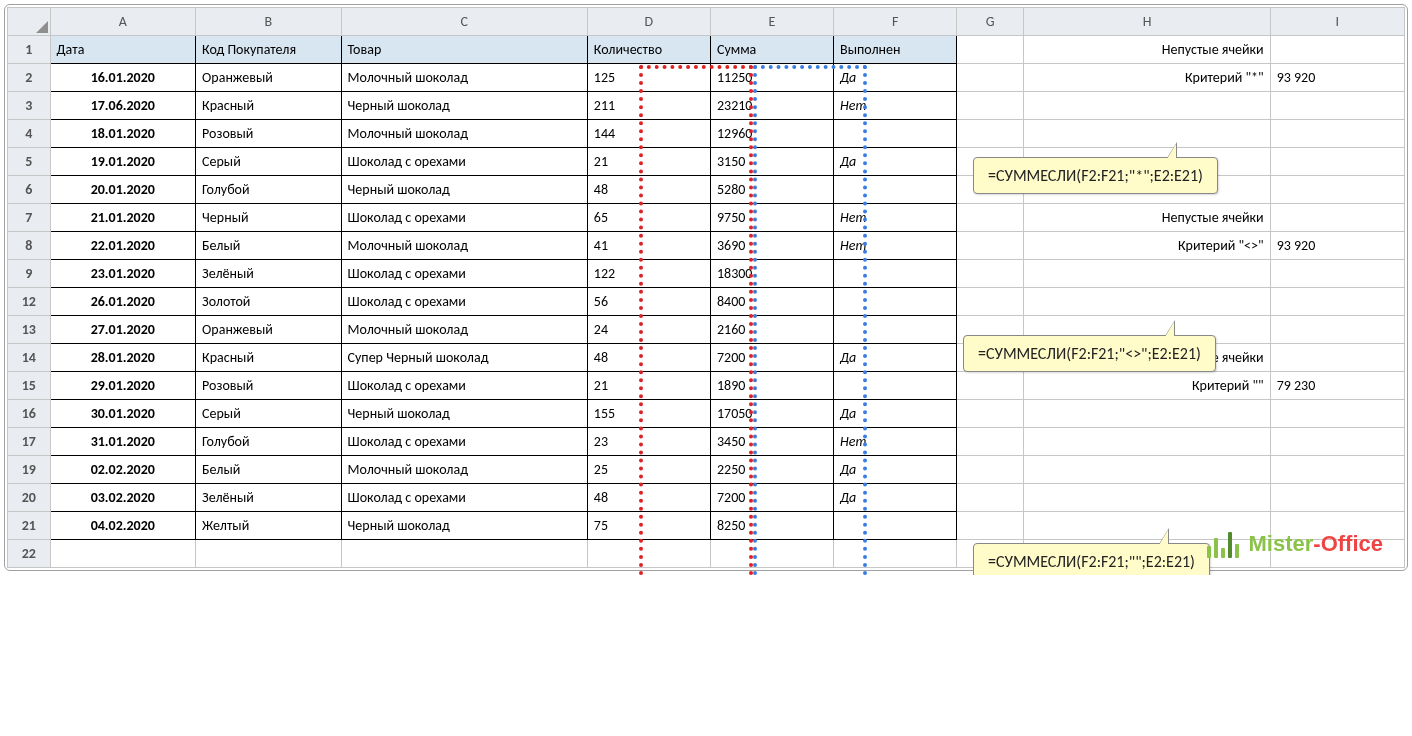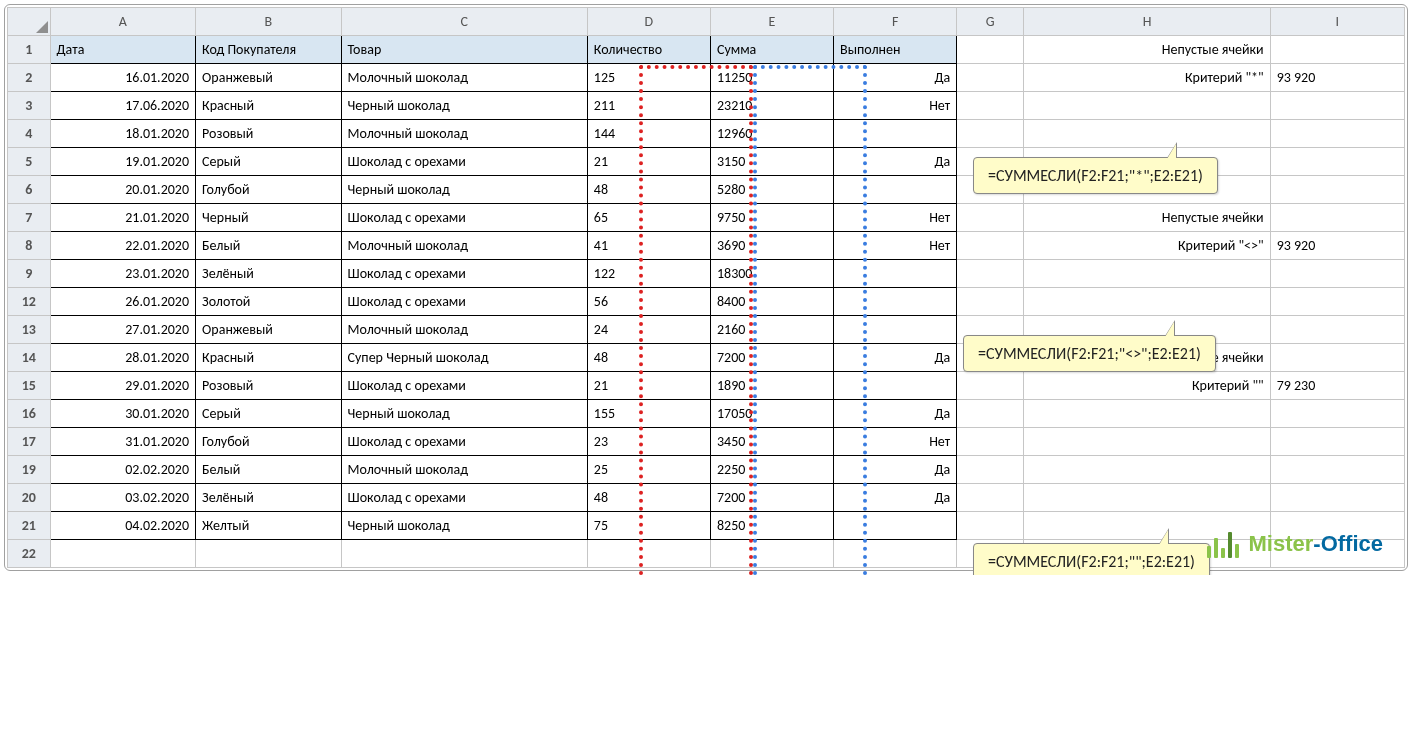--- a/index.html
+++ b/index.html
@@ -59,22 +59,22 @@
     border-bottom:12px solid #8f8f8f;
   }
   .hdr {
     background: #d8e6f2 !important;
     font-weight: 400;
   }
   .data-border {
     border: 1px solid #000 !important;
   }
   .num { text-align: left; padding-right: 8px; }
-  .ctr { text-align: right; }
-  .date { text-align: right; }
+  .ctr { text-align: left; font-style: italic; }
+  .date { text-align: center; font-weight: bold; }
   .colH { text-align: right; }
 
   
   .cA { width: 130px; }
   .cB { width: 130px; }
   .cC { width: 220px; }
   .cD { width: 110px; }
   .cE { width: 110px; }
   .cF { width: 110px; }
   .cG { width: 60px; }
@@ -130,21 +130,21 @@
     right: 24px;
     bottom: 12px;
     display: flex;
     align-items: center;
     gap: 10px;
     color: #8bc34a;
     font-weight: 700;
     font-size: 22px;
     font-family: Arial, sans-serif;
   }
-  .logo .txt span.dark { color: #0369a1; }
+  .logo .txt span.dark { color: #ef4444; }
   .bars { display:flex; align-items:flex-end; gap:3px; height:28px; }
   .bars i { width:4px; background:#8bc34a; display:block; border-radius:1px;}
 </style>
 </head>
 <body>
 
 <div class="sheet-wrap">
 
 <table class="grid">
   <colgroup>

